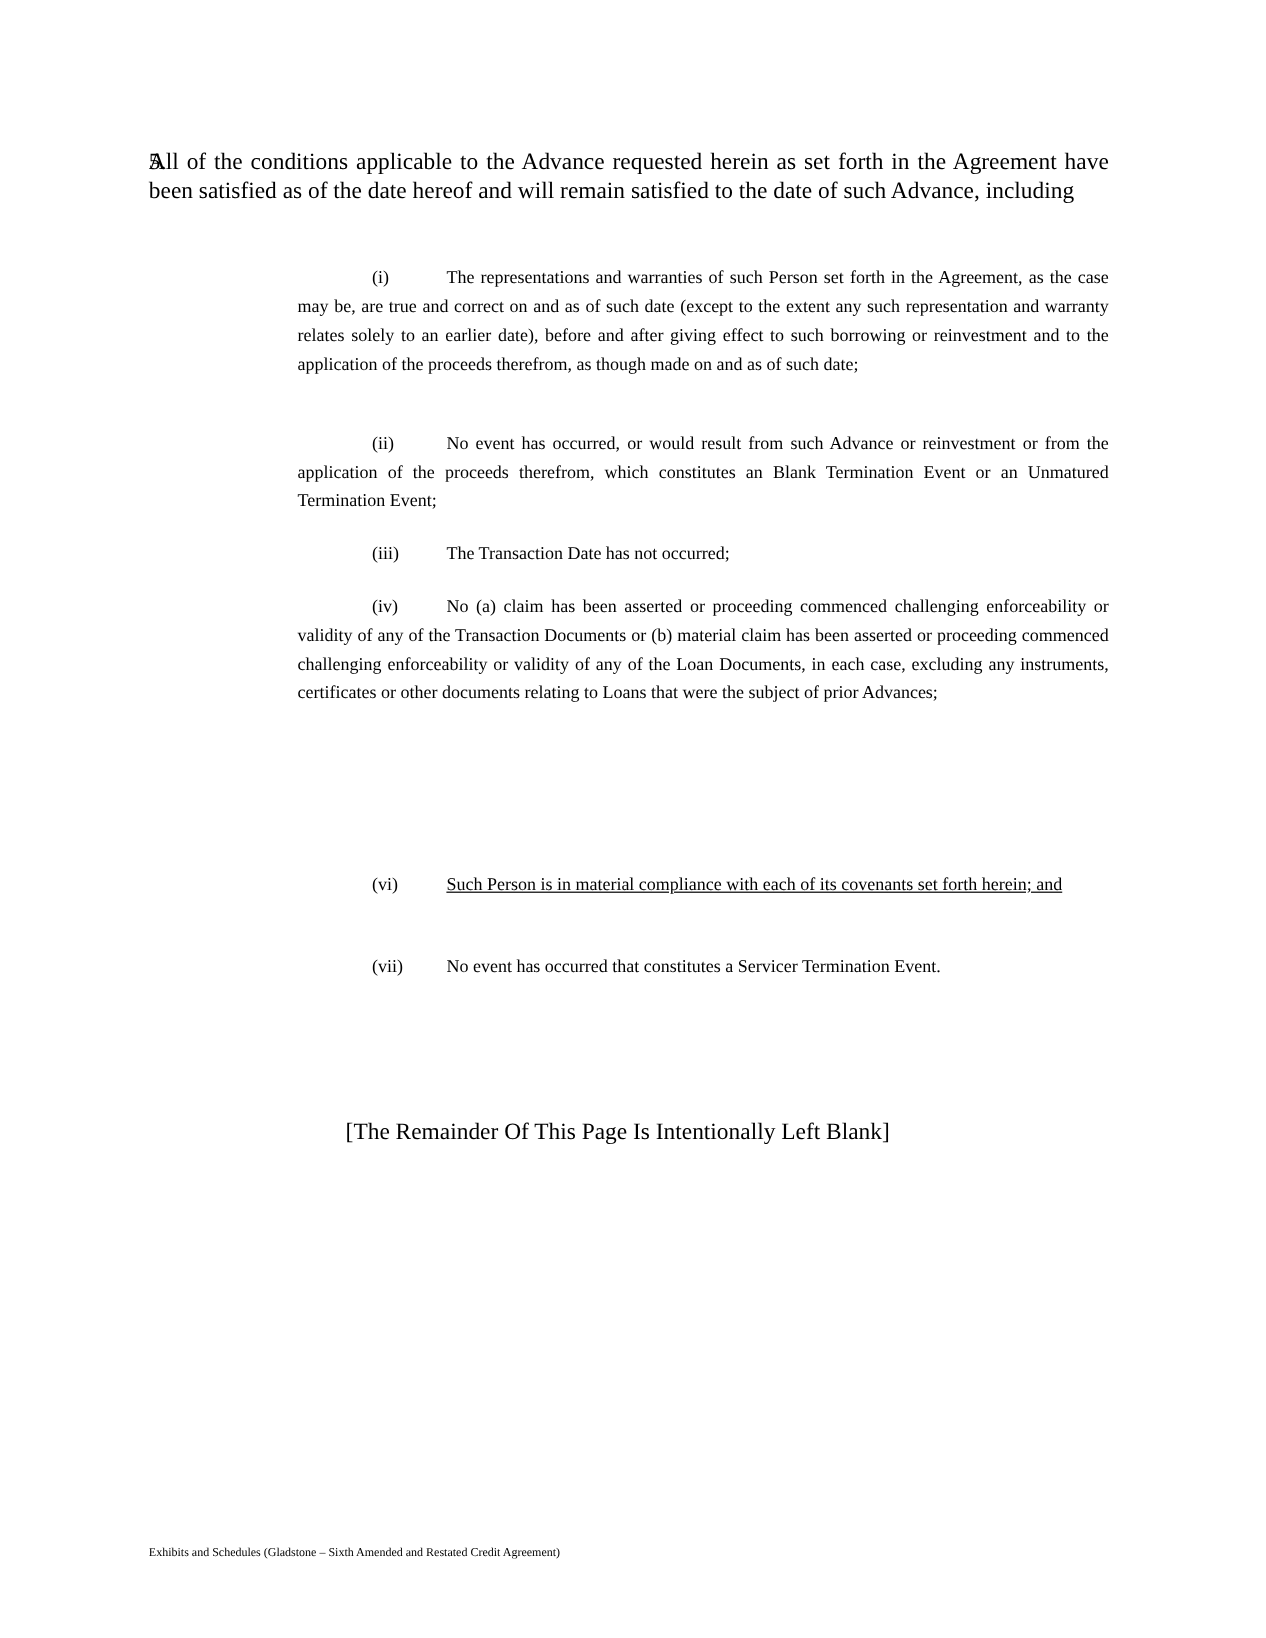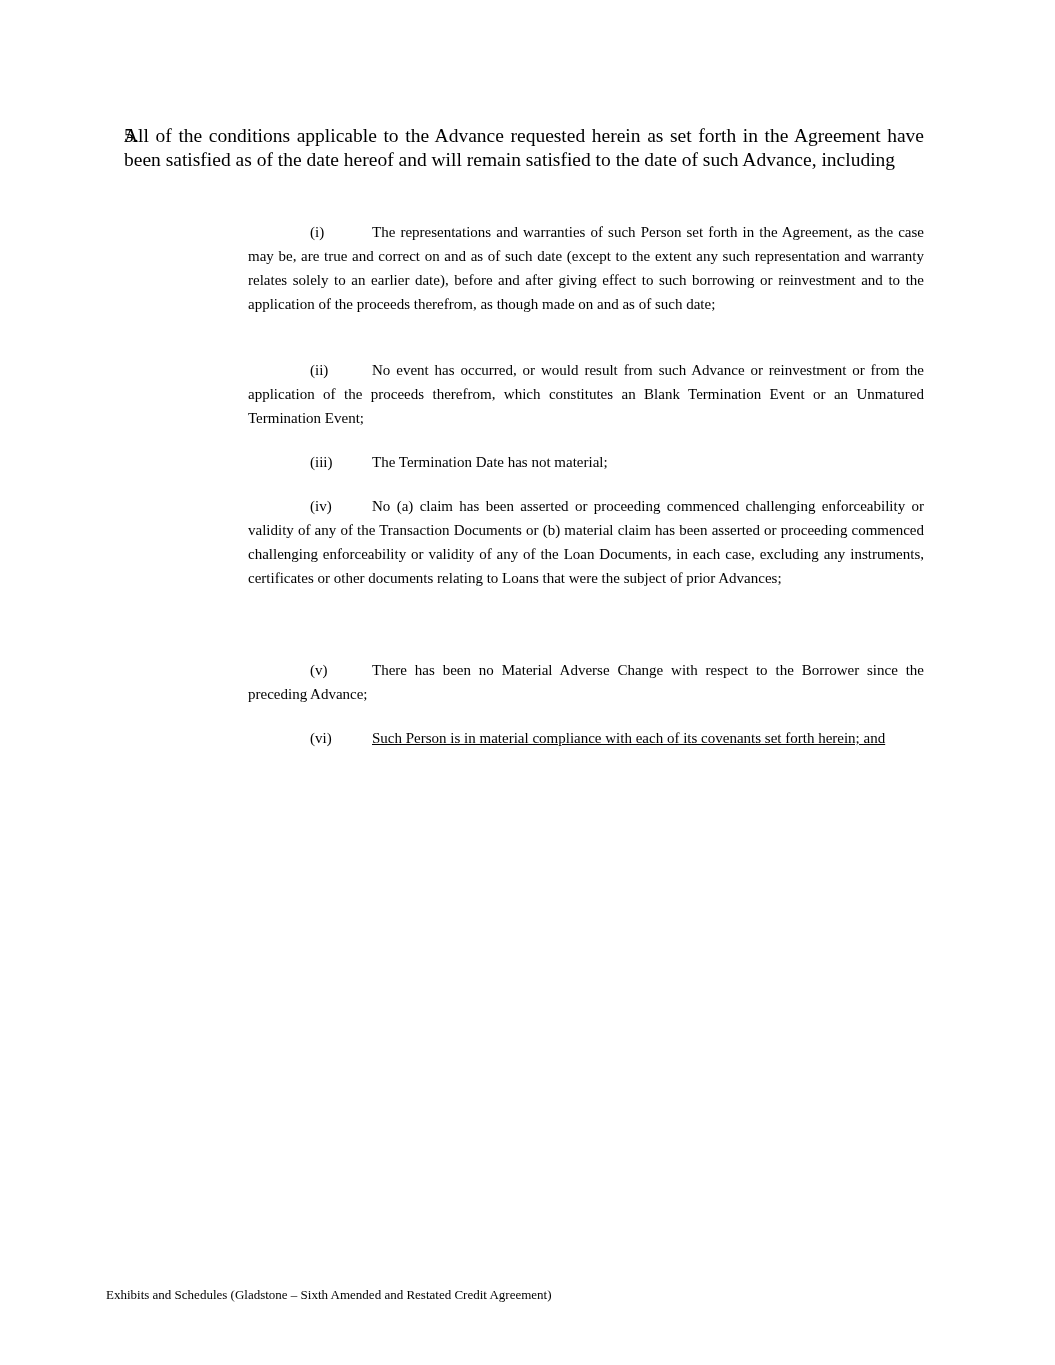--- a/index.html
+++ b/index.html
@@ -55,23 +55,23 @@
     .blank-note {
       position: absolute;
       left: 288px;
       top: 932px;
       font-size: 19.5px;
       line-height: 24px;
       white-space: nowrap;
     }
     .footer {
       position: absolute;
-      left: 106px;
+      left: 124px;
       top: 1287px;
-      font-size: 13px;
+      font-size: 10px;
       line-height: 16px;
       white-space: nowrap;
     }
   </style>
 </head>
 <body>
 
 <div class="page">
 
   <div class="para5">
@@ -81,32 +81,33 @@
 
   <div class="sub" style="top:220px;">
     <span class="label">(i)</span><span>The representations and warranties of such Person set forth in the Agreement, as the case may be, are true and correct on and as of such date (except to the extent any such representation and warranty relates solely to an earlier date), before and after giving effect to such borrowing or reinvestment and to the application of the proceeds therefrom, as though made on and as of such date;</span>
   </div>
 
   <div class="sub" style="top:358px;">
     <span class="label">(ii)</span><span>No event has occurred, or would result from such Advance or reinvestment or from the application of the proceeds therefrom, which constitutes an Blank Termination Event or an Unmatured Termination Event;</span>
   </div>
 
   <div class="sub" style="top:450px;">
-    <span class="label">(iii)</span><span>The Termination Date has not material;</span>
+    <span class="label">(iii)</span><span>The Transaction Date has not occurred;</span>
   </div>
 
   <div class="sub" style="top:494px;">
     <span class="label">(iv)</span><span>No (a) claim has been asserted or proceeding commenced challenging enforceability or validity of any of the Transaction Documents or (b) material claim has been asserted or proceeding commenced challenging enforceability or validity of any of the Loan Documents, in each case, excluding any instruments, certificates or other documents relating to Loans that were the subject of prior Advances;</span>
   </div>
 
-  <div class="sub" style="top:658px;">
-    <span class="label">(v)</span><span>There has been no Material Adverse Change with respect to the Borrower since the preceding Advance;</span>
-  </div>
 
   <div class="sub" style="top:726px;text-decoration:underline;">
     <span class="label">(vi)</span><span>Such Person is in material compliance with each of its covenants set forth herein; and</span>
   </div>
 
+  <div class="sub" style="top:794px;">
+    <span class="label">(vii)</span><span>No event has occurred that constitutes a Servicer Termination Event.</span>
+  </div>
 
+  <div class="blank-note">[The Remainder Of This Page Is Intentionally Left Blank]</div>
 
   <div class="footer">Exhibits and Schedules (Gladstone – Sixth Amended and Restated Credit Agreement)</div>
 
 </div>
 
 </body></html>

